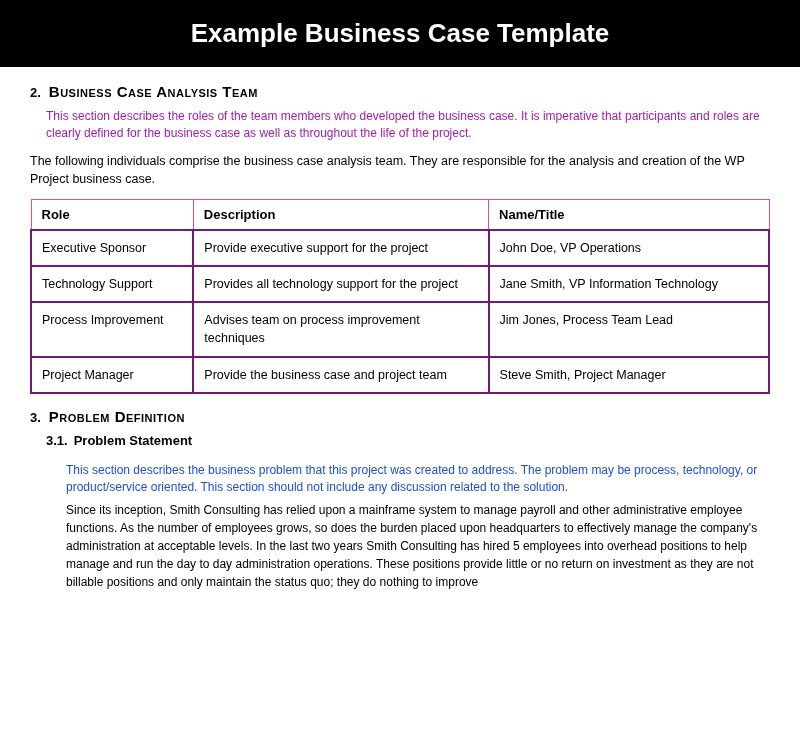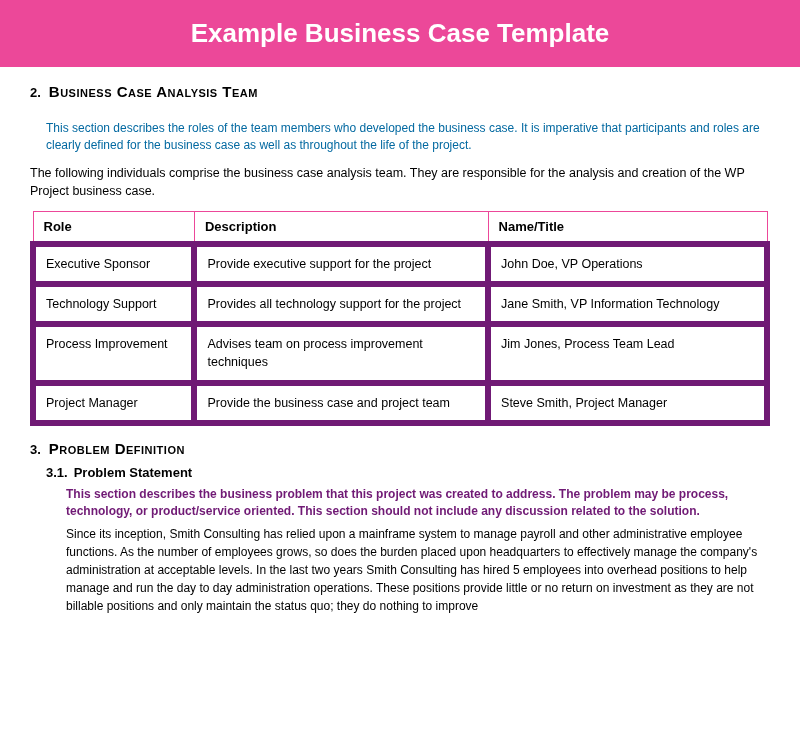--- a/index.html
+++ b/index.html
@@ -12,21 +12,21 @@
       width: 800px;
       height: 750px;
       background: #ffffff;
       font-family: Arial, Helvetica, sans-serif;
       font-size: 13px;
       color: #000000;
       overflow: hidden;
     }
 
     .page-header {
-      background: #ec4899;
+      background: #000000;
       color: #ffffff;
       text-align: center;
       padding: 18px 20px;
       font-size: 26px;
       font-weight: bold;
     }
 
     .content {
       padding: 16px 30px 16px 30px;
     }
@@ -41,23 +41,23 @@
     }
 
     .section-title {
       font-variant: small-caps;
       font-weight: bold;
       font-size: 15px;
       letter-spacing: 0.5px;
     }
 
     .section-description {
-      color: #0369a1;
+      color: #a21caf;
       font-size: 12px;
-      margin-top: 20px;
+      margin-top: 8px;
       margin-left: 16px;
       line-height: 1.4;
     }
 
     .intro-text {
       margin: 10px 0 10px 0;
       font-size: 12.5px;
       line-height: 1.5;
     }
 
@@ -70,21 +70,21 @@
     table th {
       background: #ffffff;
       border: 1px solid #ec4899;
       padding: 7px 10px;
       font-weight: bold;
       font-size: 13px;
       text-align: left;
     }
 
     table td {
-      border: 6px solid #701a75;
+      border: 2px solid #701a75;
       padding: 8px 10px;
       font-size: 12.5px;
       vertical-align: top;
       line-height: 1.45;
     }
 
     .col-role {
       width: 22%;
     }
 
@@ -109,26 +109,25 @@
       font-weight: bold;
       font-size: 13px;
     }
 
     .subsection-number {
       font-weight: bold;
       margin-right: 6px;
     }
 
     .subsection-description {
-      color: #701a75;
+      color: #1d4ed8;
       font-size: 12px;
-      margin-top: 6px;
+      margin-top: 14px;
       margin-left: 20px;
       line-height: 1.4;
-      font-weight: bold;
     }
 
     .body-text {
       font-size: 12px;
       line-height: 1.5;
       margin-top: 6px;
       margin-left: 20px;
     }
   </style>
 </head>

